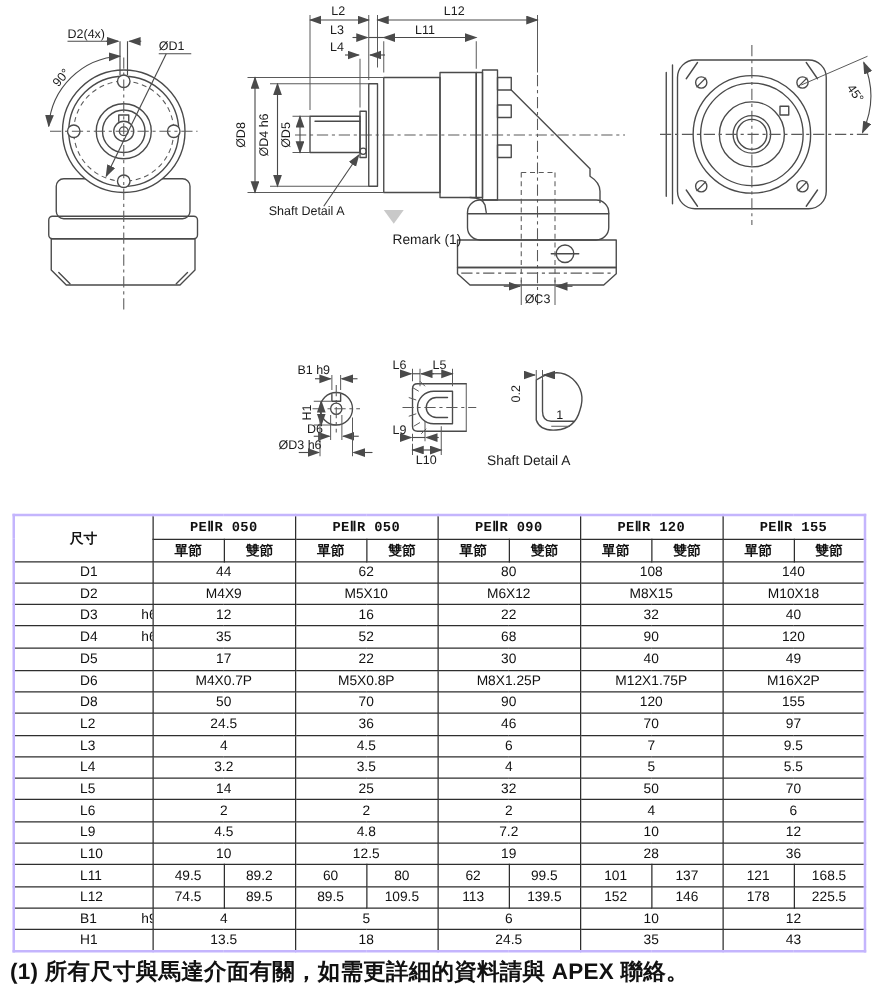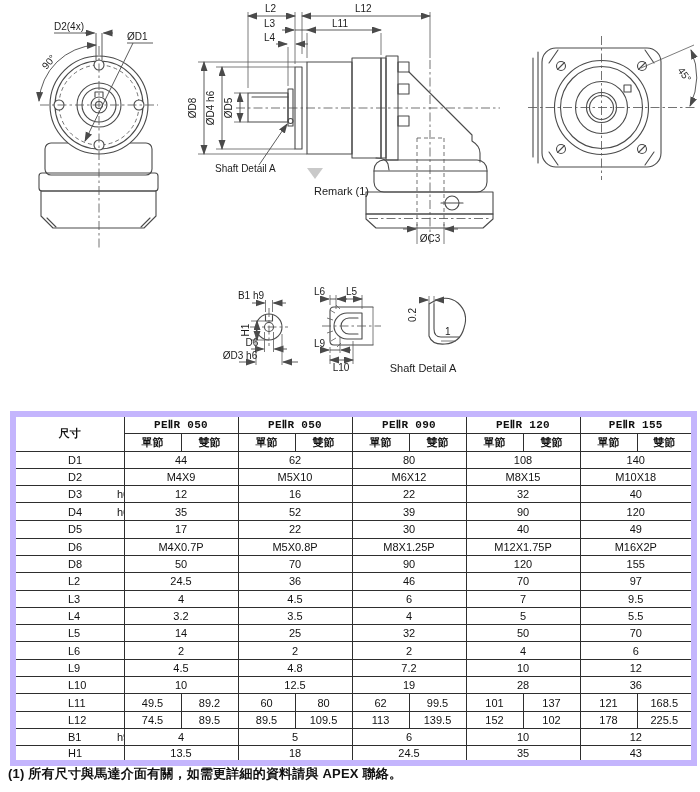--- a/index.html
+++ b/index.html
@@ -5,30 +5,30 @@
   html,body{margin:0;padding:0;background:#ffffff;}
   .page{position:relative;width:700px;height:792px;background:#fff;font-family:"Liberation Sans",sans-serif;overflow:hidden;}
   svg text{font-family:"Liberation Sans",sans-serif;font-size:10px;fill:#1c1c1c;}
   .ln{stroke:#4a4a4a;stroke-width:1.1;fill:none;stroke-linejoin:round;stroke-linecap:round;}
   .lnf{stroke:#4a4a4a;stroke-width:1.1;fill:#ffffff;stroke-linejoin:round;}
   .ext{stroke:#5a5a5a;stroke-width:0.8;fill:none;}
   .dim{stroke:#4a4a4a;stroke-width:0.9;fill:none;}
   .cl{stroke:#5a5a5a;stroke-width:0.85;fill:none;stroke-dasharray:9 3 2.5 3;}
   .dsh{stroke:#5a5a5a;stroke-width:0.85;fill:none;stroke-dasharray:4 3;}
   .tbl-wrap{position:absolute;left:10px;top:411px;width:681px;}
-  table.dims{border-collapse:collapse;table-layout:fixed;width:681px;border:6px solid #c4b5fd;}
+  table.dims{border-collapse:collapse;table-layout:fixed;width:681px;border:2px solid #c4b5fd;}
   table.dims th,table.dims td{border:1px solid #2e2e2e;text-align:center;vertical-align:middle;padding:0;font-size:11px;color:#111;white-space:nowrap;overflow:hidden;}
   table.dims thead th{font-weight:bold;}
   th.corner{font-size:14px;}
   th.model-h{font-size:12px;letter-spacing:0.3px;font-family:Liberation Mono, monospace;}
   th.sub-h{font-size:12.5px;margin-top:28px;}
   td.rowlabel{text-align:left;position:relative;margin-left:18px;}
   td.rowlabel .dimname{position:absolute;left:52px;top:50%;transform:translateY(-50%);}
   td.rowlabel .tolname{position:absolute;left:101px;top:50%;transform:translateY(-50%);}
-  .footnote{position:absolute;left:8px;top:765px;font-size:13px;font-weight:bold;color:#111;letter-spacing:0.2px;}
+  .footnote{position:absolute;left:8px;top:765px;font-size:18px;font-weight:bold;color:#111;letter-spacing:0.2px;}
 </style>
 </head>
 <body>
 
 <div class="page">
 
   <svg style="position:absolute;left:0;top:0;" width="700" height="410" viewBox="0 0 700 410">
     <defs>
       <marker id="ar" markerWidth="10" markerHeight="8" refX="9" refY="3.5" orient="auto-start-reverse" markerUnits="userSpaceOnUse">
         <path d="M0,0 L10,3.5 L0,7 Z" fill="#4a4a4a"></path>
@@ -286,21 +286,21 @@
             <td colspan="2">32</td>
             <td colspan="2">40</td>
           </tr>
           <tr style="height: 17.3px;">
             <td class="rowlabel">
               <span class="dimname">D4</span>
               <span class="tolname">h6</span>
             </td>
             <td colspan="2">35</td>
             <td colspan="2">52</td>
-            <td colspan="2">39</td>
+            <td colspan="2">68</td>
             <td colspan="2">90</td>
             <td colspan="2">120</td>
           </tr>
           <tr style="height: 18px;">
             <td class="rowlabel">
               <span class="dimname">D5</span>
             </td>
             <td colspan="2">17</td>
             <td colspan="2">22</td>
             <td colspan="2">30</td>
@@ -416,21 +416,21 @@
             <td class="rowlabel">
               <span class="dimname">L12</span>
             </td>
             <td>74.5</td>
             <td>89.5</td>
             <td>89.5</td>
             <td>109.5</td>
             <td>113</td>
             <td>139.5</td>
             <td>152</td>
-            <td>102</td>
+            <td>146</td>
             <td>178</td>
             <td>225.5</td>
           </tr>
           <tr style="height: 17.3px;">
             <td class="rowlabel">
               <span class="dimname">B1</span>
               <span class="tolname">h9</span>
             </td>
             <td colspan="2">4</td>
             <td colspan="2">5</td>

